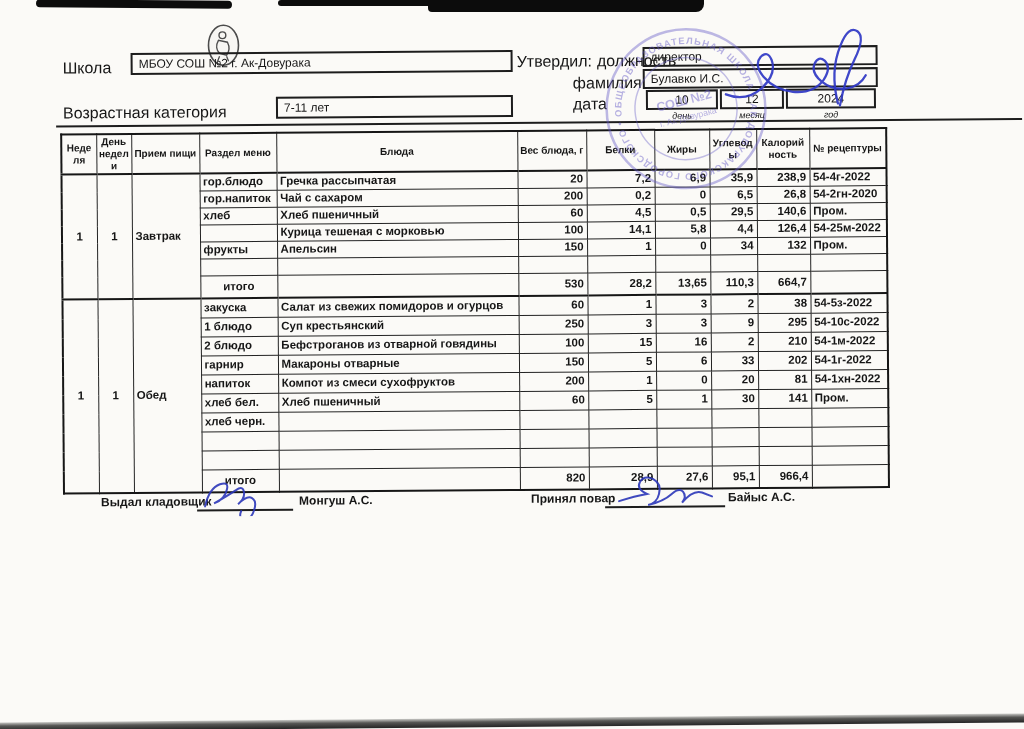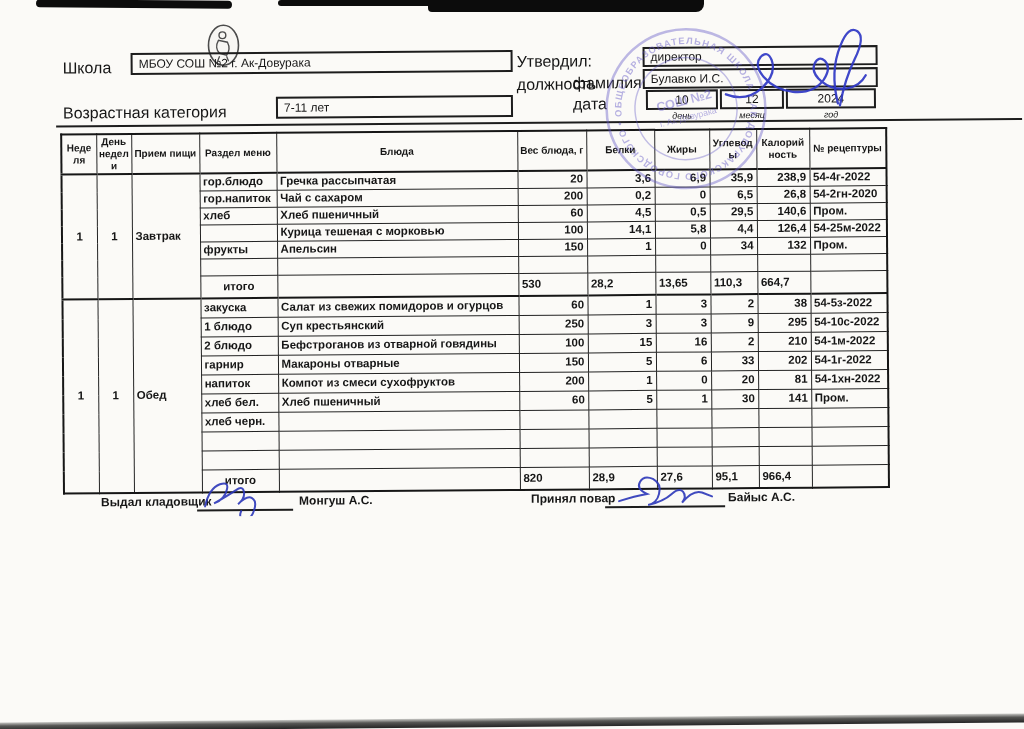--- a/index.html
+++ b/index.html
@@ -27,21 +27,21 @@
         line-height:1.2;overflow-wrap:anywhere;}
   table.menu td{border:1px solid #242424;font-size:11.5px;font-weight:700;padding:0 3px;
         vertical-align:middle;white-space:nowrap;line-height:1;}
   tr.dr td{height:16px;}
   tr.dl td{height:18px;}
   tr.tot td{height:21px;}
   td.spanc{text-align:center;vertical-align:top;padding-top:2px;}
   td.meal{text-align:left;vertical-align:top;padding-top:2px;padding-left:4px;}
   td.num{text-align:right;}
   td.rec{text-align:left;}
-  tr.tot td.num{text-align:left;}
+  tr.tot td.num{text-align:right;}
   td.totlab{text-align:center;padding-right:6px;}
   tr.sec2 td{border-top:2px solid #161616;}
 
   
   .sigline{position:absolute;border-bottom:2px solid #1d1d1d;}
   .flabel{position:absolute;font-size:12px;font-weight:700;white-space:nowrap;}
 
   .stamp{position:absolute;left:590px;top:12px;width:196px;height:196px;opacity:0.75;
          transform:rotate(-14deg);pointer-events:none;}
   .sig{position:absolute;pointer-events:none;}
@@ -67,21 +67,21 @@
     <div class="lbl" style="left:65px;top:56px;">Школа</div>
     <div class="fbox" style="left:133px;top:50px;width:382px;height:22px;">
       <span>МБОУ СОШ №2 г. Ак-Довурака</span>
     </div>
 
     <div class="lbl" style="left:65px;top:101px;">Возрастная категория</div>
     <div class="fbox" style="left:278px;top:95px;width:237px;height:22px;">
       <span>7-11 лет</span>
     </div>
 
-    <div class="lbl" style="left:519px;top:53px;display:flex;gap:5px;flex-direction:column;">
+    <div class="lbl" style="left:519px;top:53px;display:flex;gap:5px;">
       <span>Утвердил:</span>
       <span>должность</span>
     </div>
     <div class="fbox" style="left:645px;top:48px;width:235px;height:20px;">
       <span>директор</span>
     </div>
 
     <div class="lbl" style="left:575px;top:75px;text-align:center;">фамилия</div>
     <div class="fbox" style="left:645px;top:70px;width:235px;height:20px;">
       <span>Булавко И.С.</span>
@@ -134,21 +134,21 @@
       </thead>
       <tbody>
 
         <tr class="dr">
           <td class="spanc" rowspan="7">1</td>
           <td class="spanc" rowspan="7">1</td>
           <td class="meal" rowspan="7">Завтрак</td>
           <td>гор.блюдо</td>
           <td>Гречка рассыпчатая</td>
           <td class="num">20</td>
-          <td class="num">3,6</td>
+          <td class="num">7,2</td>
           <td class="num">6,9</td>
           <td class="num">35,9</td>
           <td class="num">238,9</td>
           <td class="rec">54-4г-2022</td>
         </tr>
         <tr class="dr">
           <td>гор.напиток</td>
           <td>Чай с сахаром</td>
           <td class="num">200</td>
           <td class="num">0,2</td>

